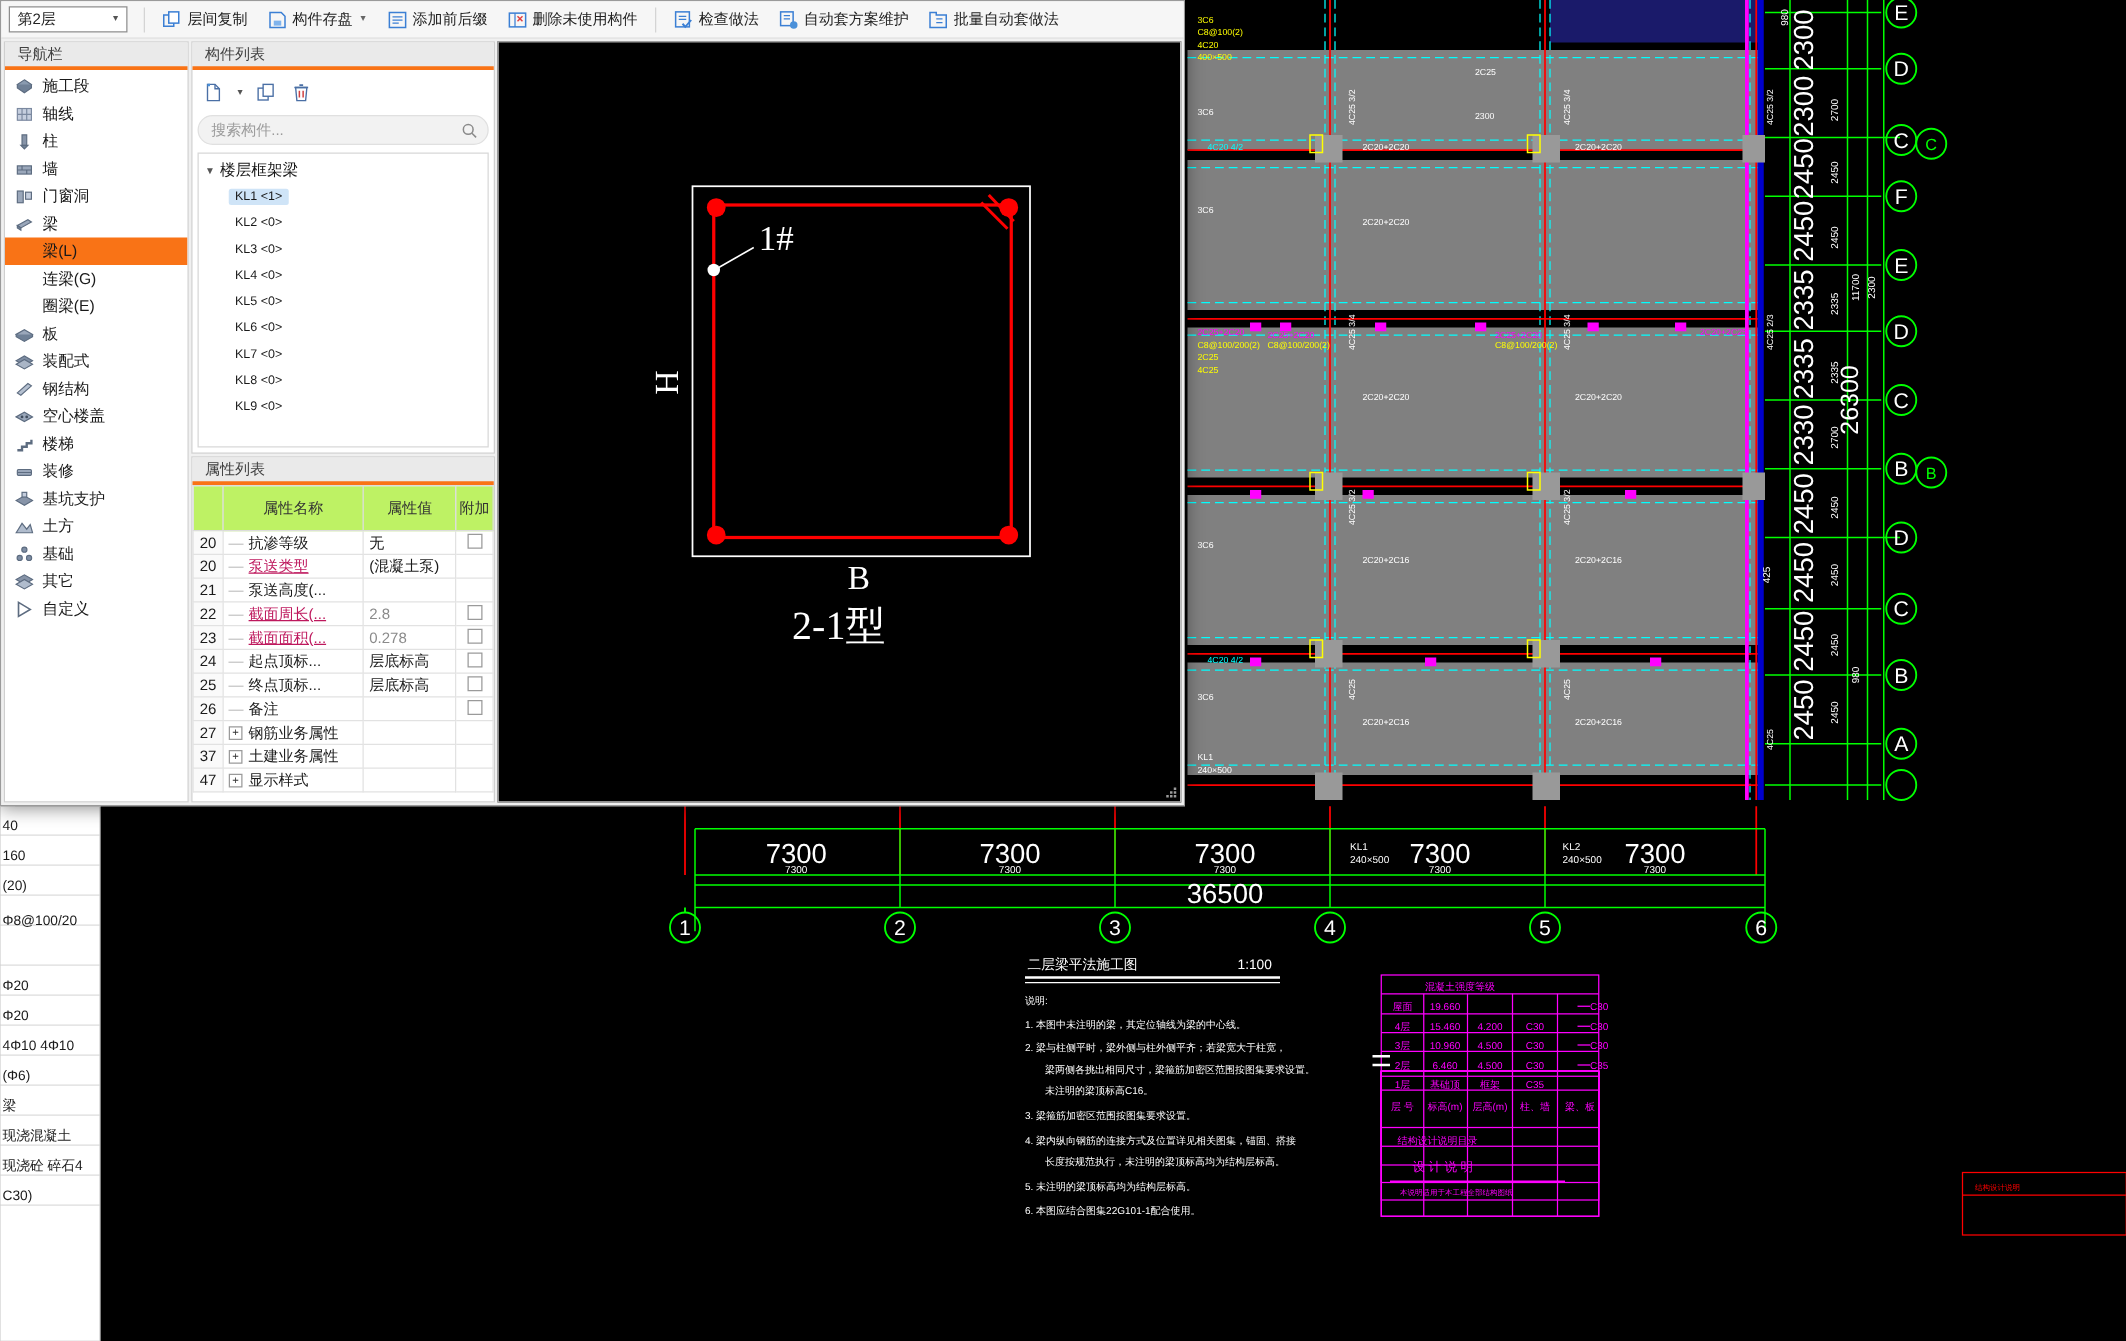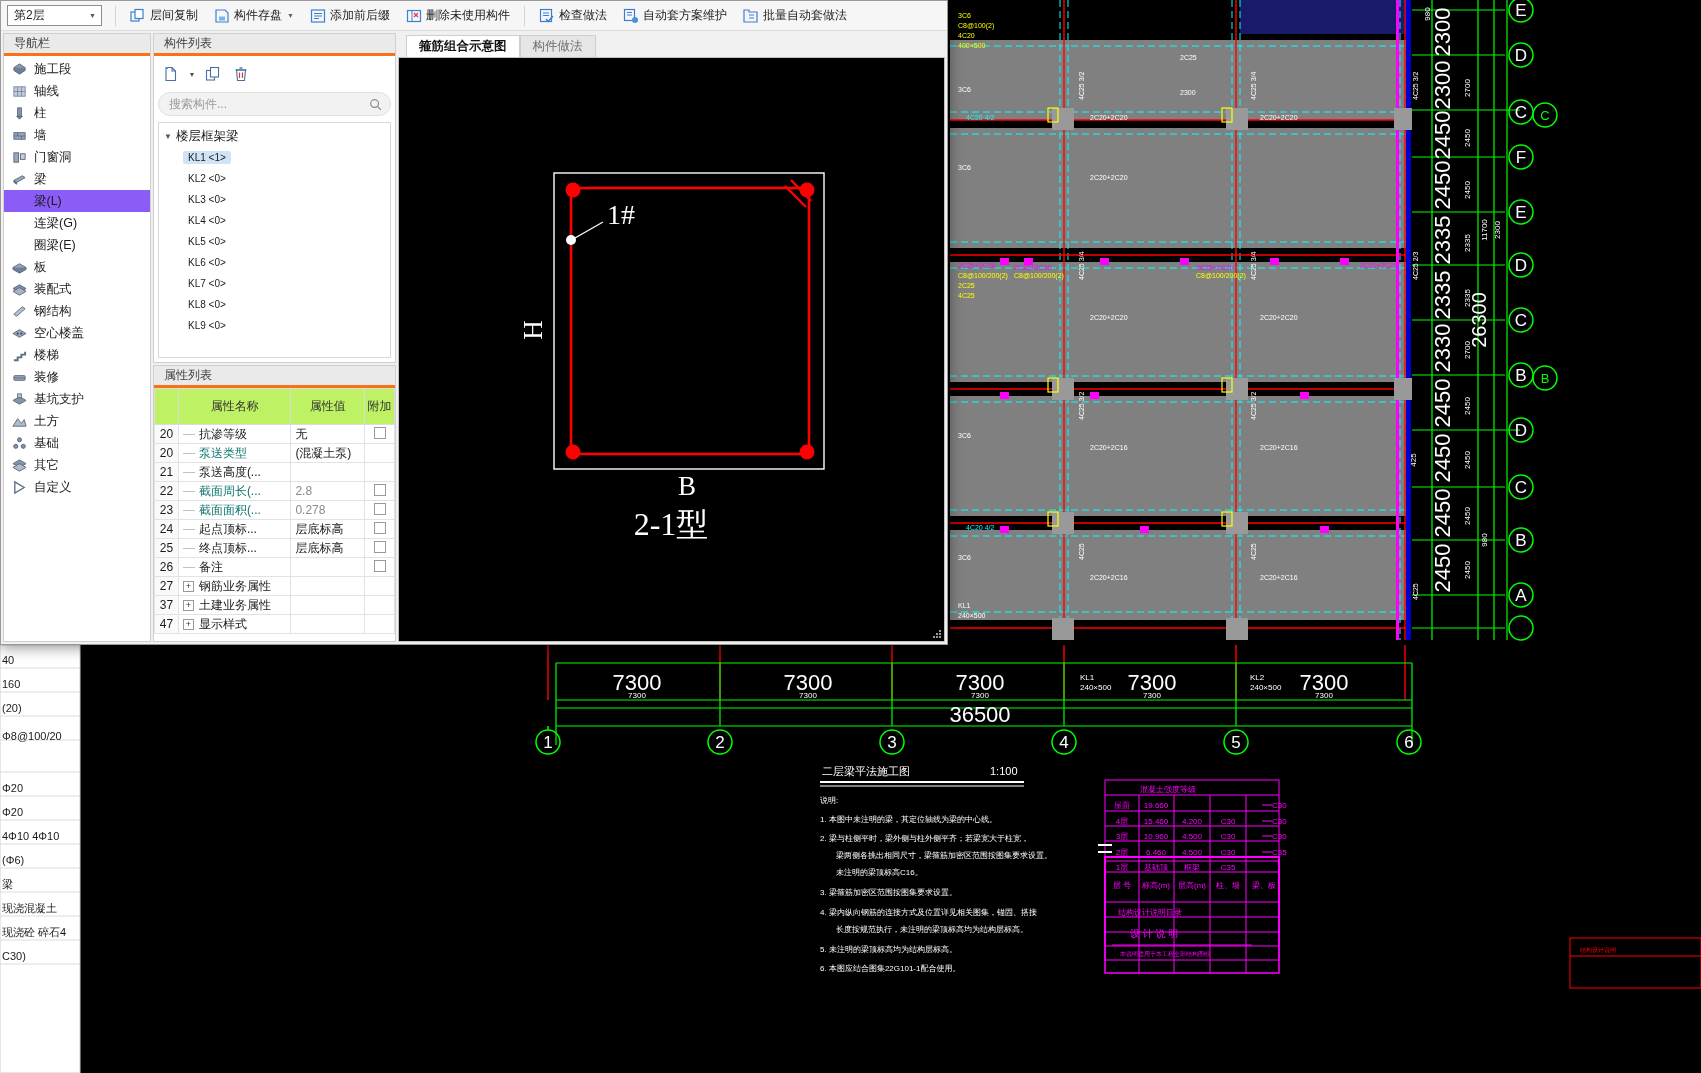--- a/index.html
+++ b/index.html
@@ -66,21 +66,21 @@
     display:flex; align-items:center; padding:0 10px; font-size:12px; color:#404040;
   }
 
   
   .nav { width:148px; flex:0 0 148px; }
   .navlist { flex:1; overflow:hidden; padding-top:2px; }
   .navitem {
     height:22px; display:flex; align-items:center; gap:7px; padding-left:8px;
     font-size:12.5px; color:#1a1a1a;
   }
-  .navitem.sel { background:#8b5cf6; }
+  .navitem.sel { background:#f97316; }
   .navitem.sub { padding-left:30px; }
   .navico { width:15px; height:15px; flex:0 0 15px; display:block; }
   .clist-inner { flex:1; display:flex; flex-direction:column; min-height:0; padding:4px; }
   .cbtns { display:flex; align-items:center; gap:2px; height:28px; }
   .cbtn {
     width:26px; height:24px; display:flex; align-items:center; justify-content:center;
     border:1px solid transparent; border-radius:2px;
   }
   .cbtn.sm { width:12px; }
   .searchbox {
@@ -108,21 +108,21 @@
     color:#333; font-size:12px;
   }
   table.ptable td { border:1px solid #e2e2e2; height:19px; padding:0 4px; color:#1a1a1a; }
   td.idx { width:26px; text-align:center; color:#444; background:#fafafa; }
   td.pname { width:134px; white-space:nowrap; overflow:hidden; }
   td.pname .dash { color:#bbb; margin-right:4px; }
   td.pname .plus {
     display:inline-block; width:11px; height:11px; border:1px solid #9a9a9a; background:#fff;
     font-size:9px; line-height:9px; text-align:center; color:#333; margin-right:5px; vertical-align:middle;
   }
-  td.pname.link > span.lbl { color:#0f766e; }
+  td.pname.link > span.lbl { color:#be185d;text-decoration:underline; }
   td.pval { width:86px; white-space:nowrap; overflow:hidden; }
   td.pval.gray { color:#8a8a8a; }
   td.attach { width:42px; text-align:center; }
   .cbx { display:inline-block; width:12px; height:12px; border:1px solid #9a9a9a; background:#fff; }
 
   
   .diagpanel { flex:1; display:flex; flex-direction:column; min-width:0; background:#f0f0f0; }
   .tabrow { height:24px; flex:0 0 24px; display:flex; align-items:flex-end; gap:0; padding-left:8px; background:#f0f0f0; }
   .tab {
     height:22px; padding:0 12px; display:flex; align-items:center; font-size:12.5px;
@@ -966,28 +966,20 @@
                   <td class="pval"></td>
                   <td class="attach"></td>
                 </tr>
               </tbody>
             </table>
           </div>
         </div>
       </div>
 
       <div class="diagpanel">
-        <div class="tabrow">
-          <div class="tab active">
-            <span>箍筋组合示意图</span>
-          </div>
-          <div class="tab">
-            <span>构件做法</span>
-          </div>
-        </div>
 
         <div class="canvas">
           <svg width="545" height="562" viewBox="0 0 545 562">
             <rect x="0" y="0" width="545" height="562" fill="#000000"></rect>
 
             <rect x="155" y="115" width="270" height="296" fill="none" stroke="#ffffff" stroke-width="1.4"></rect>
 
             <rect x="172" y="130" width="238" height="266" fill="none" stroke="#ff0000" stroke-width="2.6"></rect>
 
             <circle cx="174" cy="132" r="7.5" fill="#ff0000"></circle>

